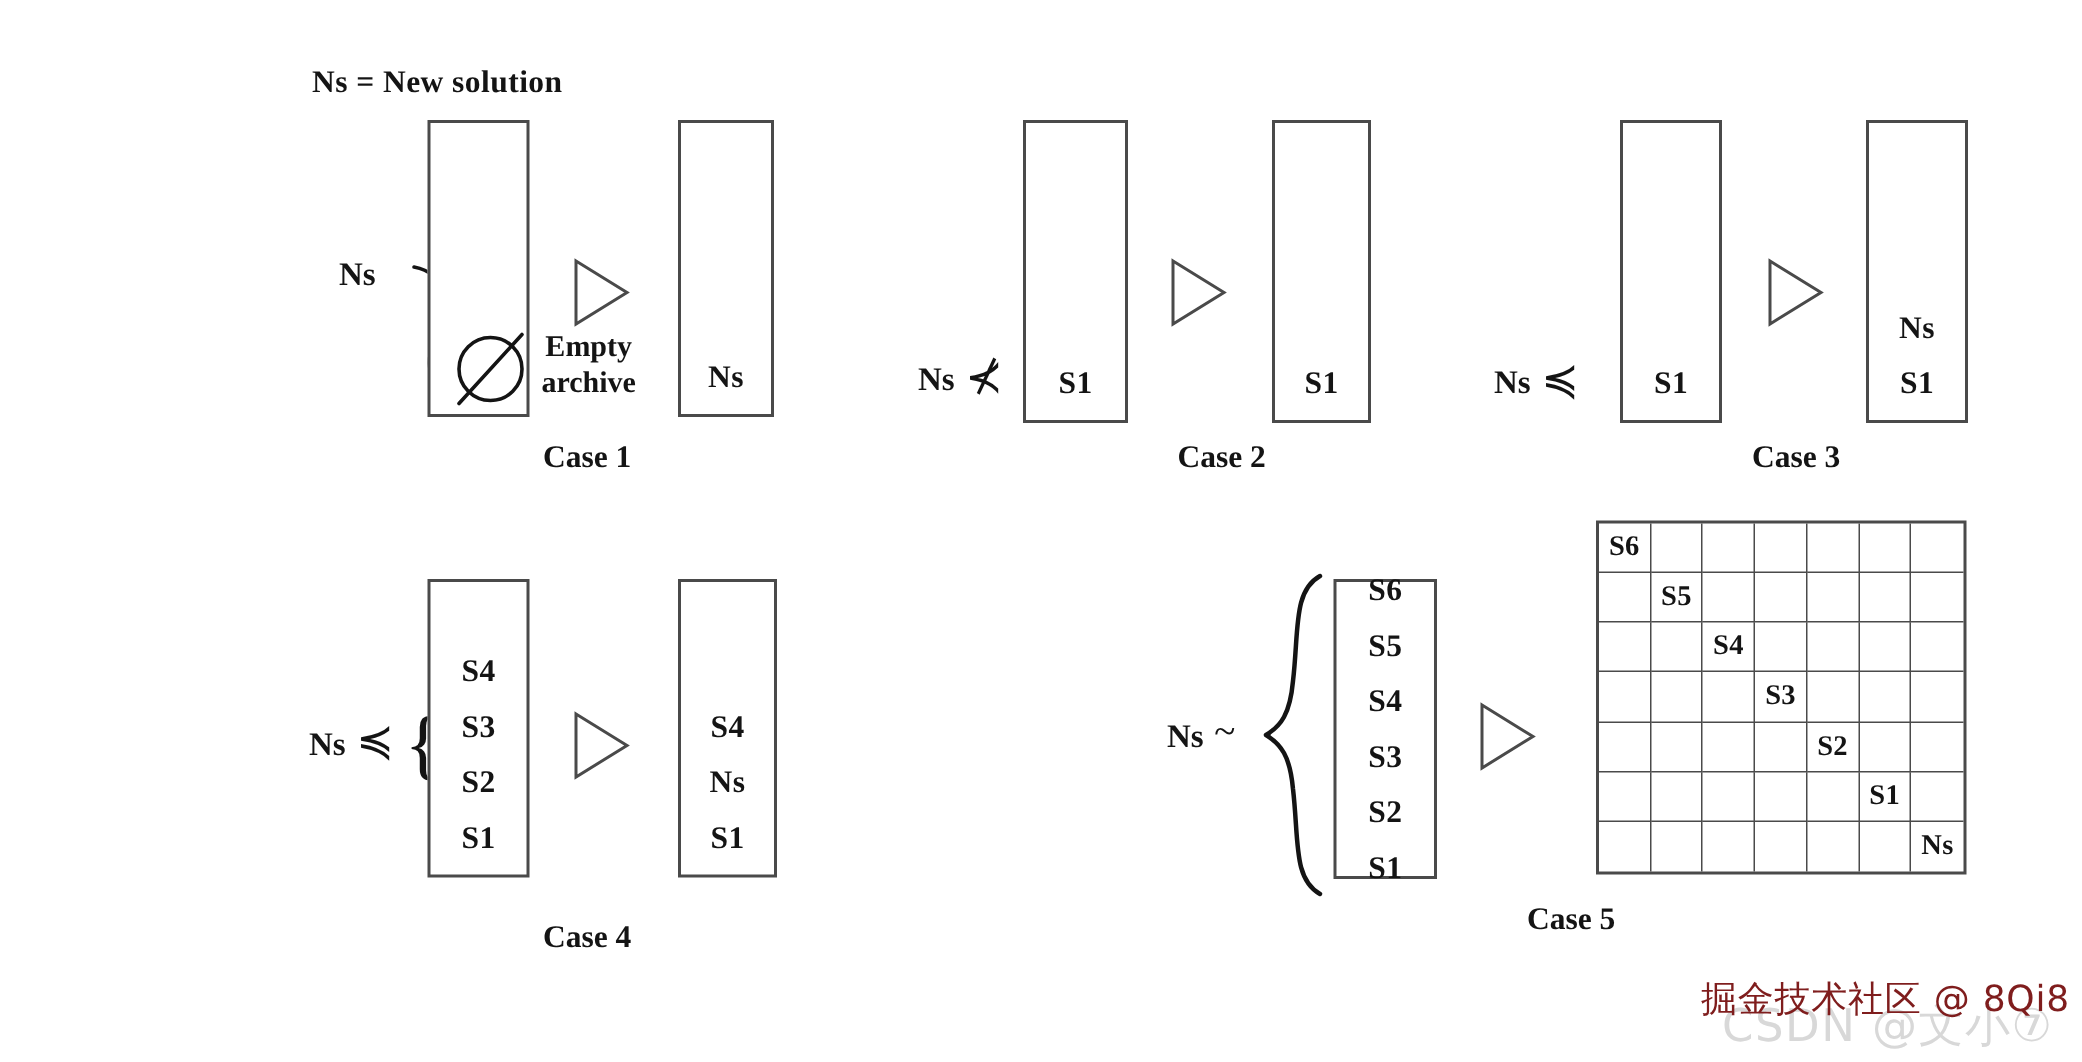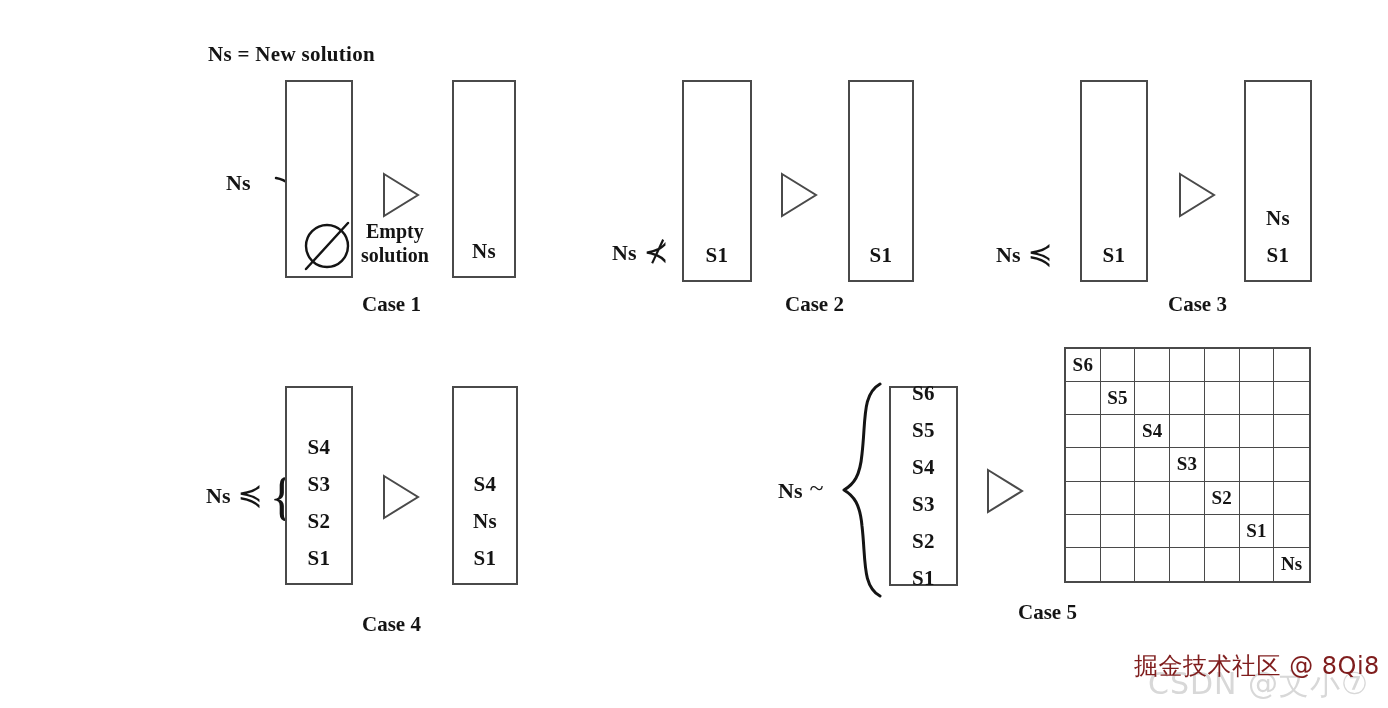--- a/index.html
+++ b/index.html
@@ -181,21 +181,21 @@
     </svg>
 
     <div class="abs tri-wrap" style="left:186px; top:94px;">
       <svg width="38" height="46" viewBox="0 0 38 46">
         <polygon points="2,2 36,23 2,44" fill="#ffffff" stroke="#4a4a4a" stroke-width="2"></polygon>
       </svg>
     </div>
 
     <div class="abs empty-note" style="left:165px; top:142px;text-align:center;">
       <div>Empty</div>
-      <div>solution</div>
+      <div>archive</div>
     </div>
 
     <div class="abs box" style="left:256px; top:2px; width:64px; height:198px;">
       <div class="box-items">
         <div class="item">Ns</div>
       </div>
     </div>
 
     <div class="abs case-label" style="left:166px; top:214px;">Case 1</div>
   </div>

